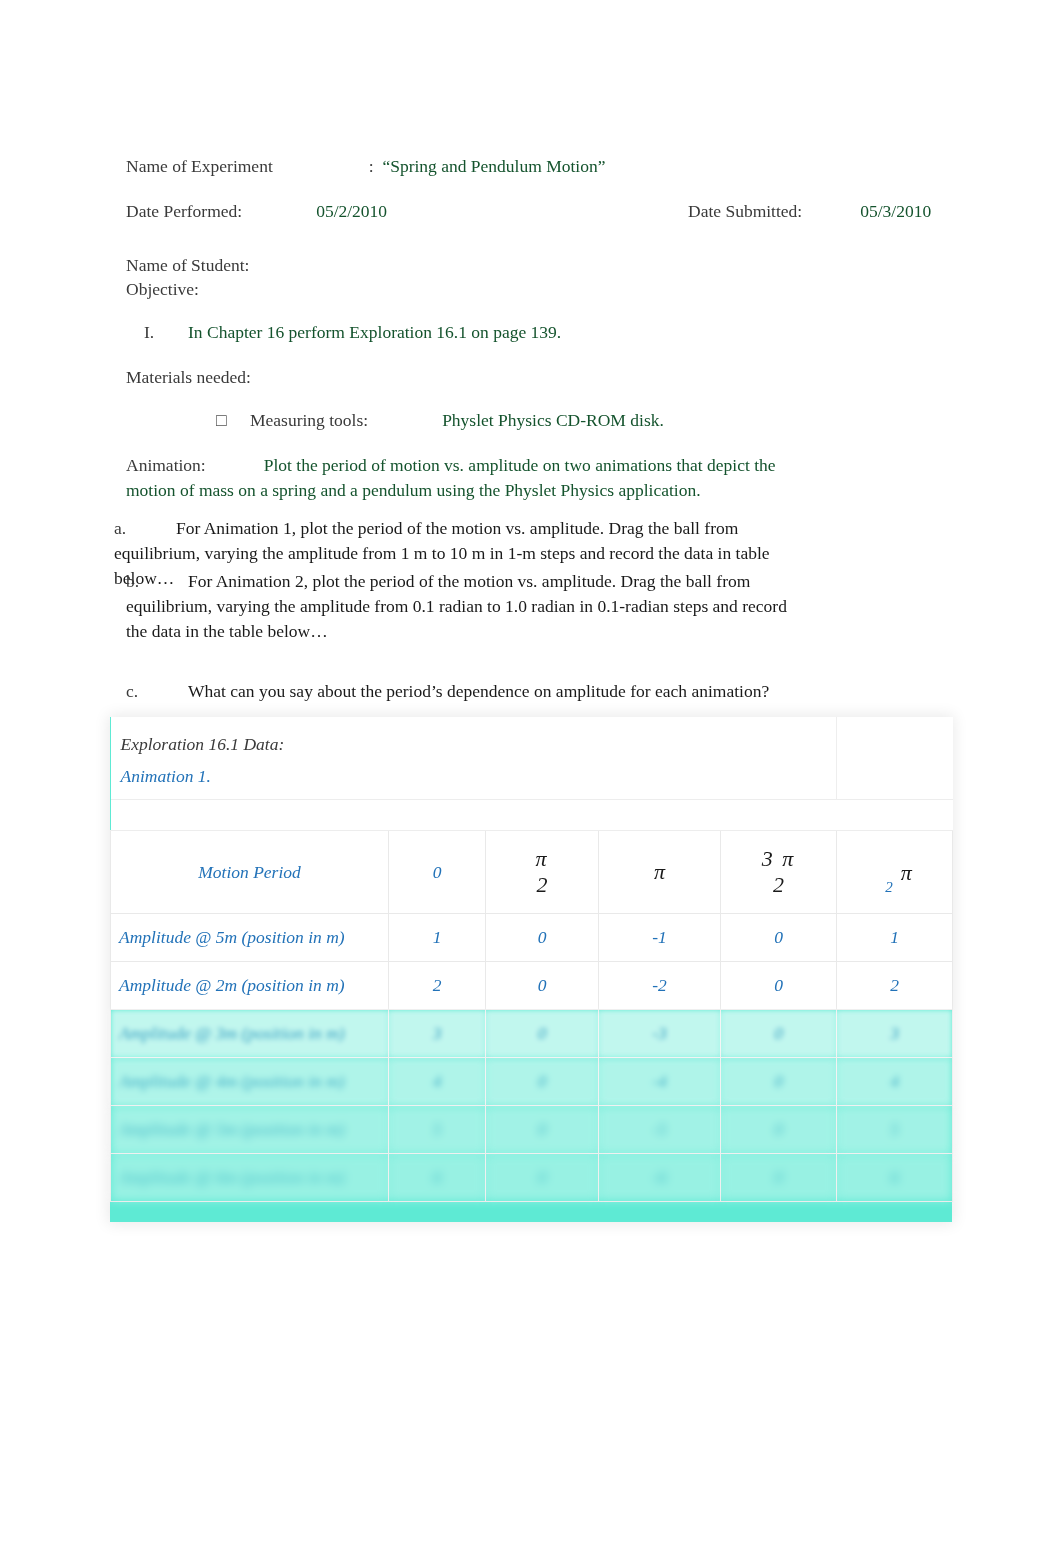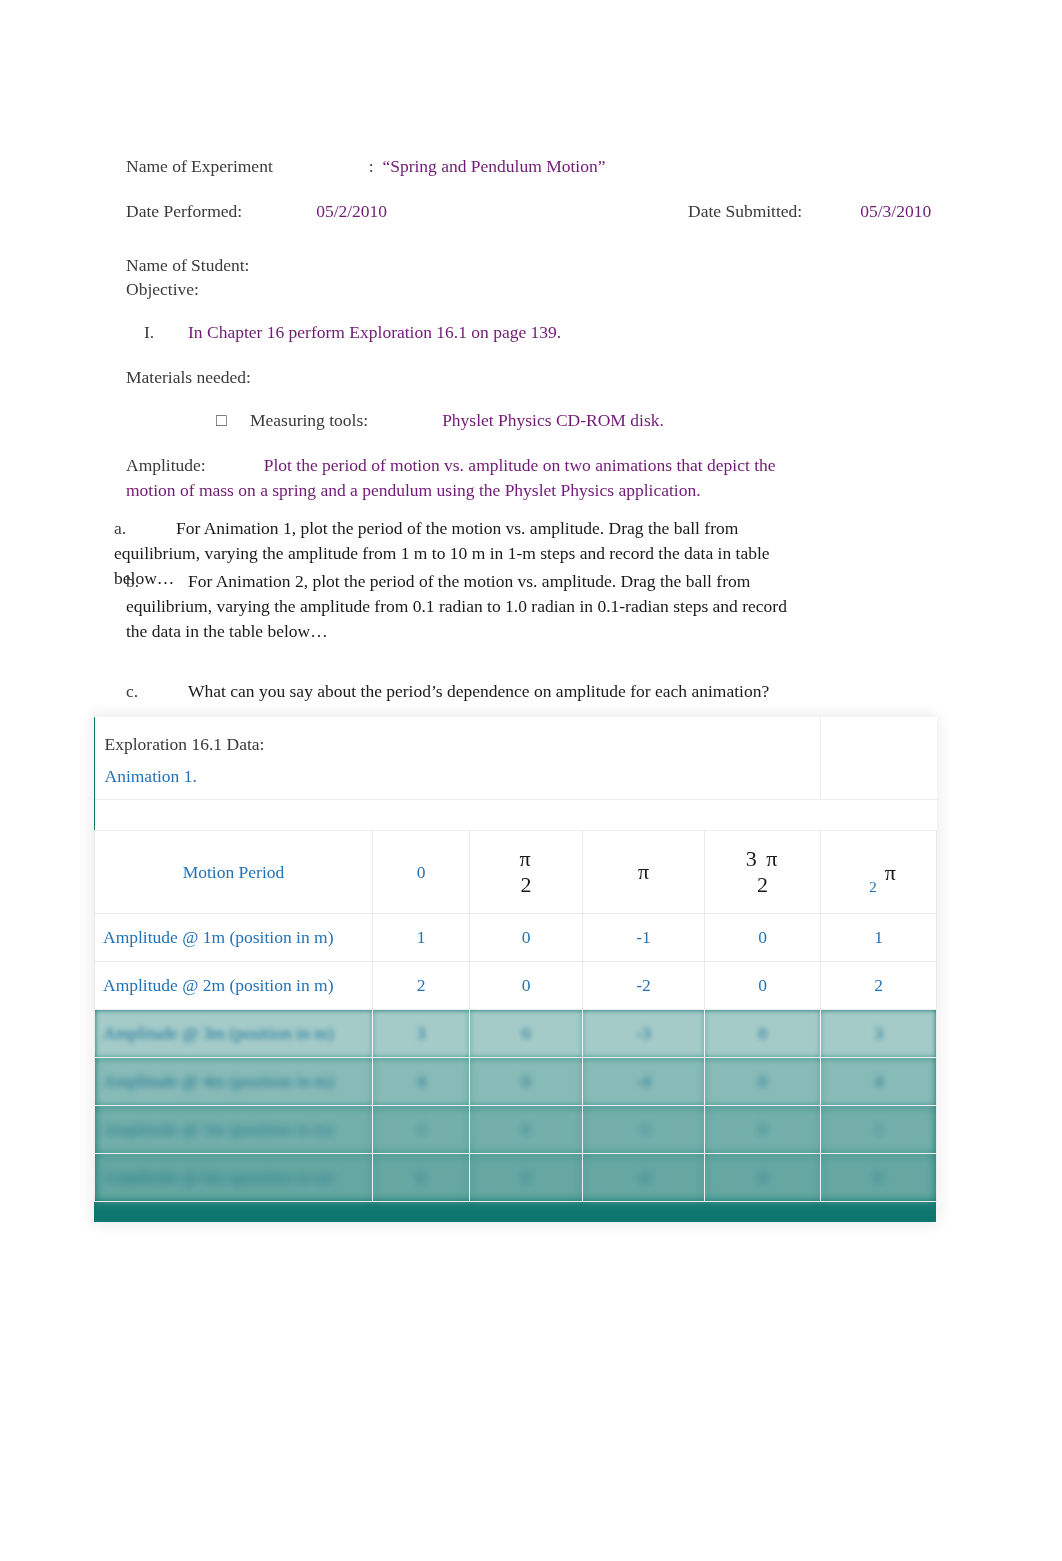--- a/index.html
+++ b/index.html
@@ -24,39 +24,40 @@
     background: #ffffff;
   }
 
   
   .blk {
     position: absolute;
     font-size: 17.5px;
     line-height: 25px;
     color: #3a3a3a;
   }
-  .blue  { color: #701a75; margin-top: 35px; }
+  .blue  { color: #14532d; margin-top: 35px; }
   .black { color: #1a1a1a; }
 
   .lbl { display: inline-block; margin-top: 8px; }
 
   
   .tab-sm { display: inline-block; width: 58px; }
   .tab-md { display: inline-block; width: 74px; }
   .tab-lg { display: inline-block; width: 96px; }
 
   
   #data-table-wrap {
     position: absolute;
-    left: 94px;
+    left: 110px;
     top: 717px;
     width: 842px;
     height: 505px;
-    background: #0f766e;
+    background: #5eead4;
     box-shadow: 0 0 14px 2px rgba(0,0,0,0.085);
+    font-style: italic;
   }
 
   table.doc-table {
     border-collapse: collapse;
     width: 842px;
     table-layout: fixed;
     font-size: 17.5px;
   }
   table.doc-table td {
     border: 1px solid #e9e9e9;
@@ -144,21 +145,21 @@
     <span style="display:inline-block; width:44px;">I.</span><span class="blue">In Chapter 16 perform Exploration 16.1 on page 139.</span>
   </div>
 
   <div class="blk" style="left:126px; top:365px;">Materials needed:</div>
 
   <div class="blk" style="left:216px; top:408px;">
     <span style="display:inline-block; width:34px; color:#555;">□</span><span>Measuring tools:</span><span class="tab-md"></span><span class="blue">Physlet Physics CD-ROM disk.</span>
   </div>
 
   <div class="blk" style="left:126px; top:453px; width:690px;">
-    <span>Amplitude:</span><span class="tab-sm"></span><span class="blue">Plot the period of motion vs. amplitude on two animations that depict the motion of mass on a spring and a pendulum using the Physlet Physics application.</span>
+    <span>Animation:</span><span class="tab-sm"></span><span class="blue">Plot the period of motion vs. amplitude on two animations that depict the motion of mass on a spring and a pendulum using the Physlet Physics application.</span>
   </div>
 
   <div class="blk" style="left:114px; top:516px; width:665px;">
     <span style="display:inline-block; width:62px;">a.</span><span class="black">For Animation 1, plot the period of the motion vs. amplitude. Drag the ball from equilibrium, varying the amplitude from 1 m to 10 m in 1-m steps and record the data in table below…</span>
   </div>
 
   <div class="blk" style="left:126px; top:569px; width:670px;font-family:Liberation Serif, serif;">
     <span style="display:inline-block; width:62px;">b.</span><span class="black">For Animation 2, plot the period of the motion vs. amplitude. Drag the ball from equilibrium, varying the amplitude from 0.1 radian to 1.0 radian in 0.1-radian steps and record the data in the table below…</span>
   </div>
 
@@ -213,21 +214,21 @@
           </span>
         </td>
         <td>
           <span class="twopi">
             <span class="two">2</span><span class="pie">π</span>
           </span>
         </td>
       </tr>
 
       <tr class="data-row">
-        <td class="rowhead">Amplitude @ 1m (position in m)</td>
+        <td class="rowhead">Amplitude @ 5m (position in m)</td>
         <td>1</td>
         <td>0</td>
         <td>-1</td>
         <td>0</td>
         <td>1</td>
       </tr>
 
       <tr class="data-row">
         <td class="rowhead">Amplitude @ 2m (position in m)</td>
         <td>2</td>

